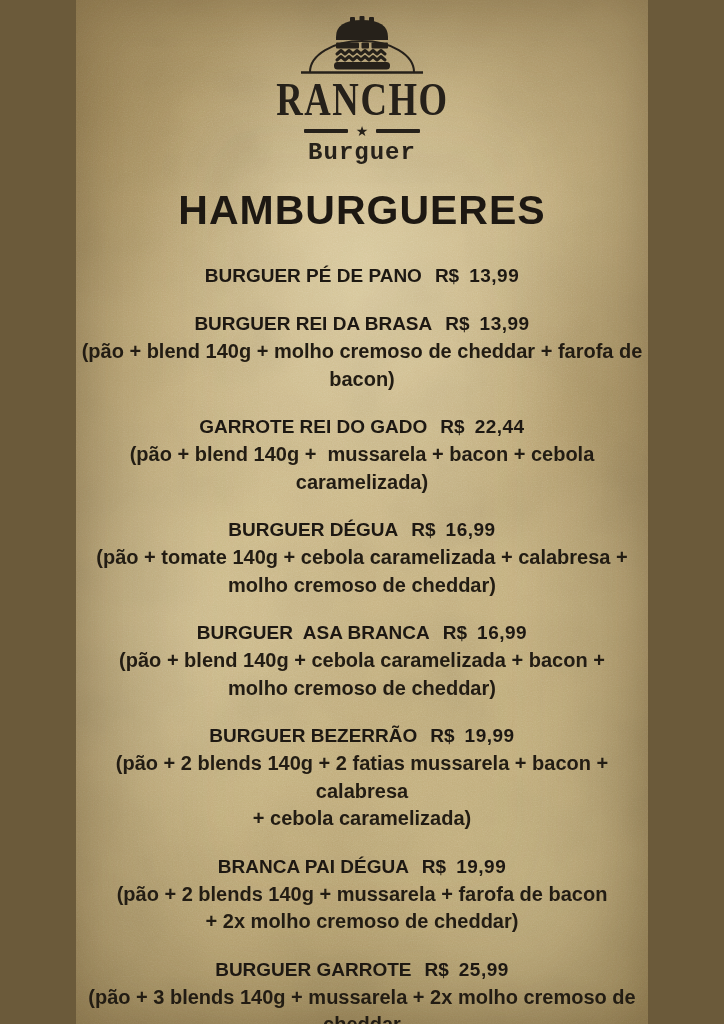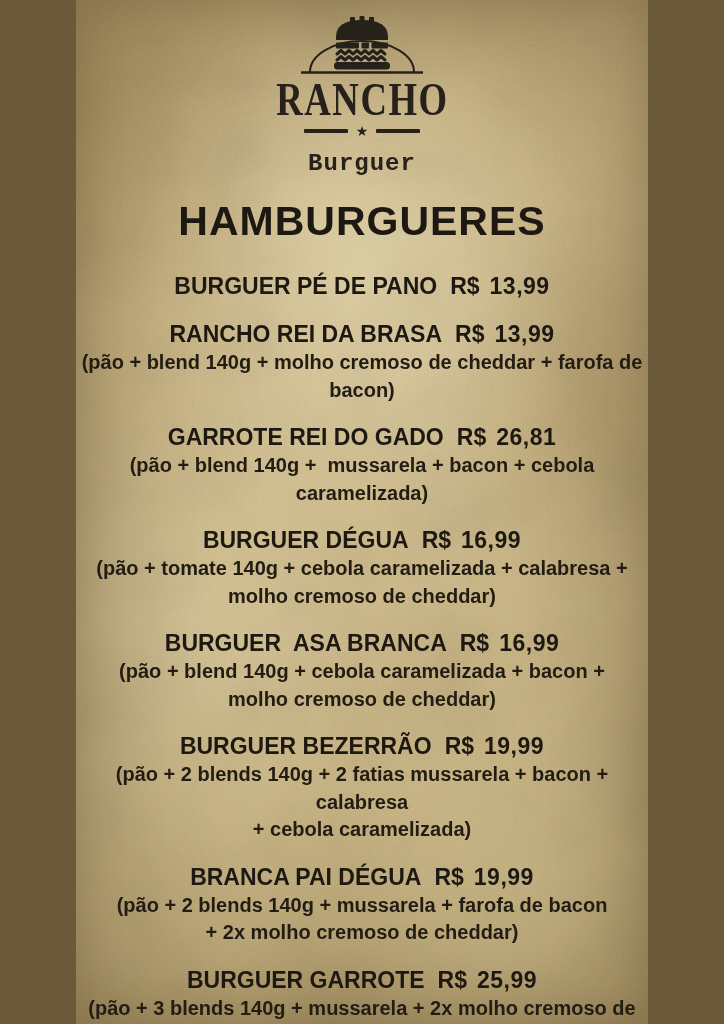--- a/index.html
+++ b/index.html
@@ -51,42 +51,42 @@
     gap: 8px; margin-top: 3px;
   }
   .star-row .bar { width: 44px; height: 4px; background: #26211a; border-radius: 1px; }
   .star-row .star { font-size: 14px; line-height: 1; color: #26211a; }
   .sub {
     font-family: "Liberation Mono", monospace;
     font-weight: 700;
     font-size: 24px;
     letter-spacing: 1px;
     color: #26211a;
-    margin-top: 12px;
+    margin-top: 1px;
   }
 
   
   .page-title {
     margin-top: 21px;
     font-size: 41px;
     font-weight: 700;
     letter-spacing: 1px;
     color: #1d1812;
   }
 
   
   .menu {
     margin-top: 27px;
     display: flex;
     flex-direction: column;
     gap: 19px;
   }
   .menu-item { width: 100%; }
   .item-title {
-    font-size: 23px;
+    font-size: 19px;
     font-weight: 700;
     line-height: 29px;
     white-space: pre-wrap;
     color: #1d1812;
   }
   .item-title .cur { margin-left: 13px; }
   .item-title .price { margin-left: 10px; letter-spacing: 0.5px; }
   .item-desc {
     font-size: 20px;
     font-weight: 700;
@@ -155,26 +155,26 @@
     </header>
 
     <h1 class="page-title">HAMBURGUERES</h1>
 
     <main class="menu">
   <section class="menu-item">
     <div class="item-title"><span class="name">BURGUER PÉ DE PANO</span><span class="cur">R$</span><span class="price">13,99</span></div>
   </section>
 
   <section class="menu-item">
-    <div class="item-title"><span class="name">RANCHO REI DA BRASA</span><span class="cur">R$</span><span class="price">13,99</span></div>
+    <div class="item-title"><span class="name">BURGUER REI DA BRASA</span><span class="cur">R$</span><span class="price">13,99</span></div>
     <div class="item-desc">(pão + blend 140g + molho cremoso de cheddar + farofa de bacon)</div>
   </section>
 
   <section class="menu-item">
-    <div class="item-title"><span class="name">GARROTE REI DO GADO</span><span class="cur">R$</span><span class="price">26,81</span></div>
+    <div class="item-title"><span class="name">GARROTE REI DO GADO</span><span class="cur">R$</span><span class="price">22,44</span></div>
     <div class="item-desc">(pão + blend 140g +  mussarela + bacon + cebola caramelizada)</div>
   </section>
 
   <section class="menu-item">
     <div class="item-title"><span class="name">BURGUER DÉGUA</span><span class="cur">R$</span><span class="price">16,99</span></div>
     <div class="item-desc">(pão + tomate 140g + cebola caramelizada + calabresa +
 molho cremoso de cheddar)</div>
   </section>
 
   <section class="menu-item">

